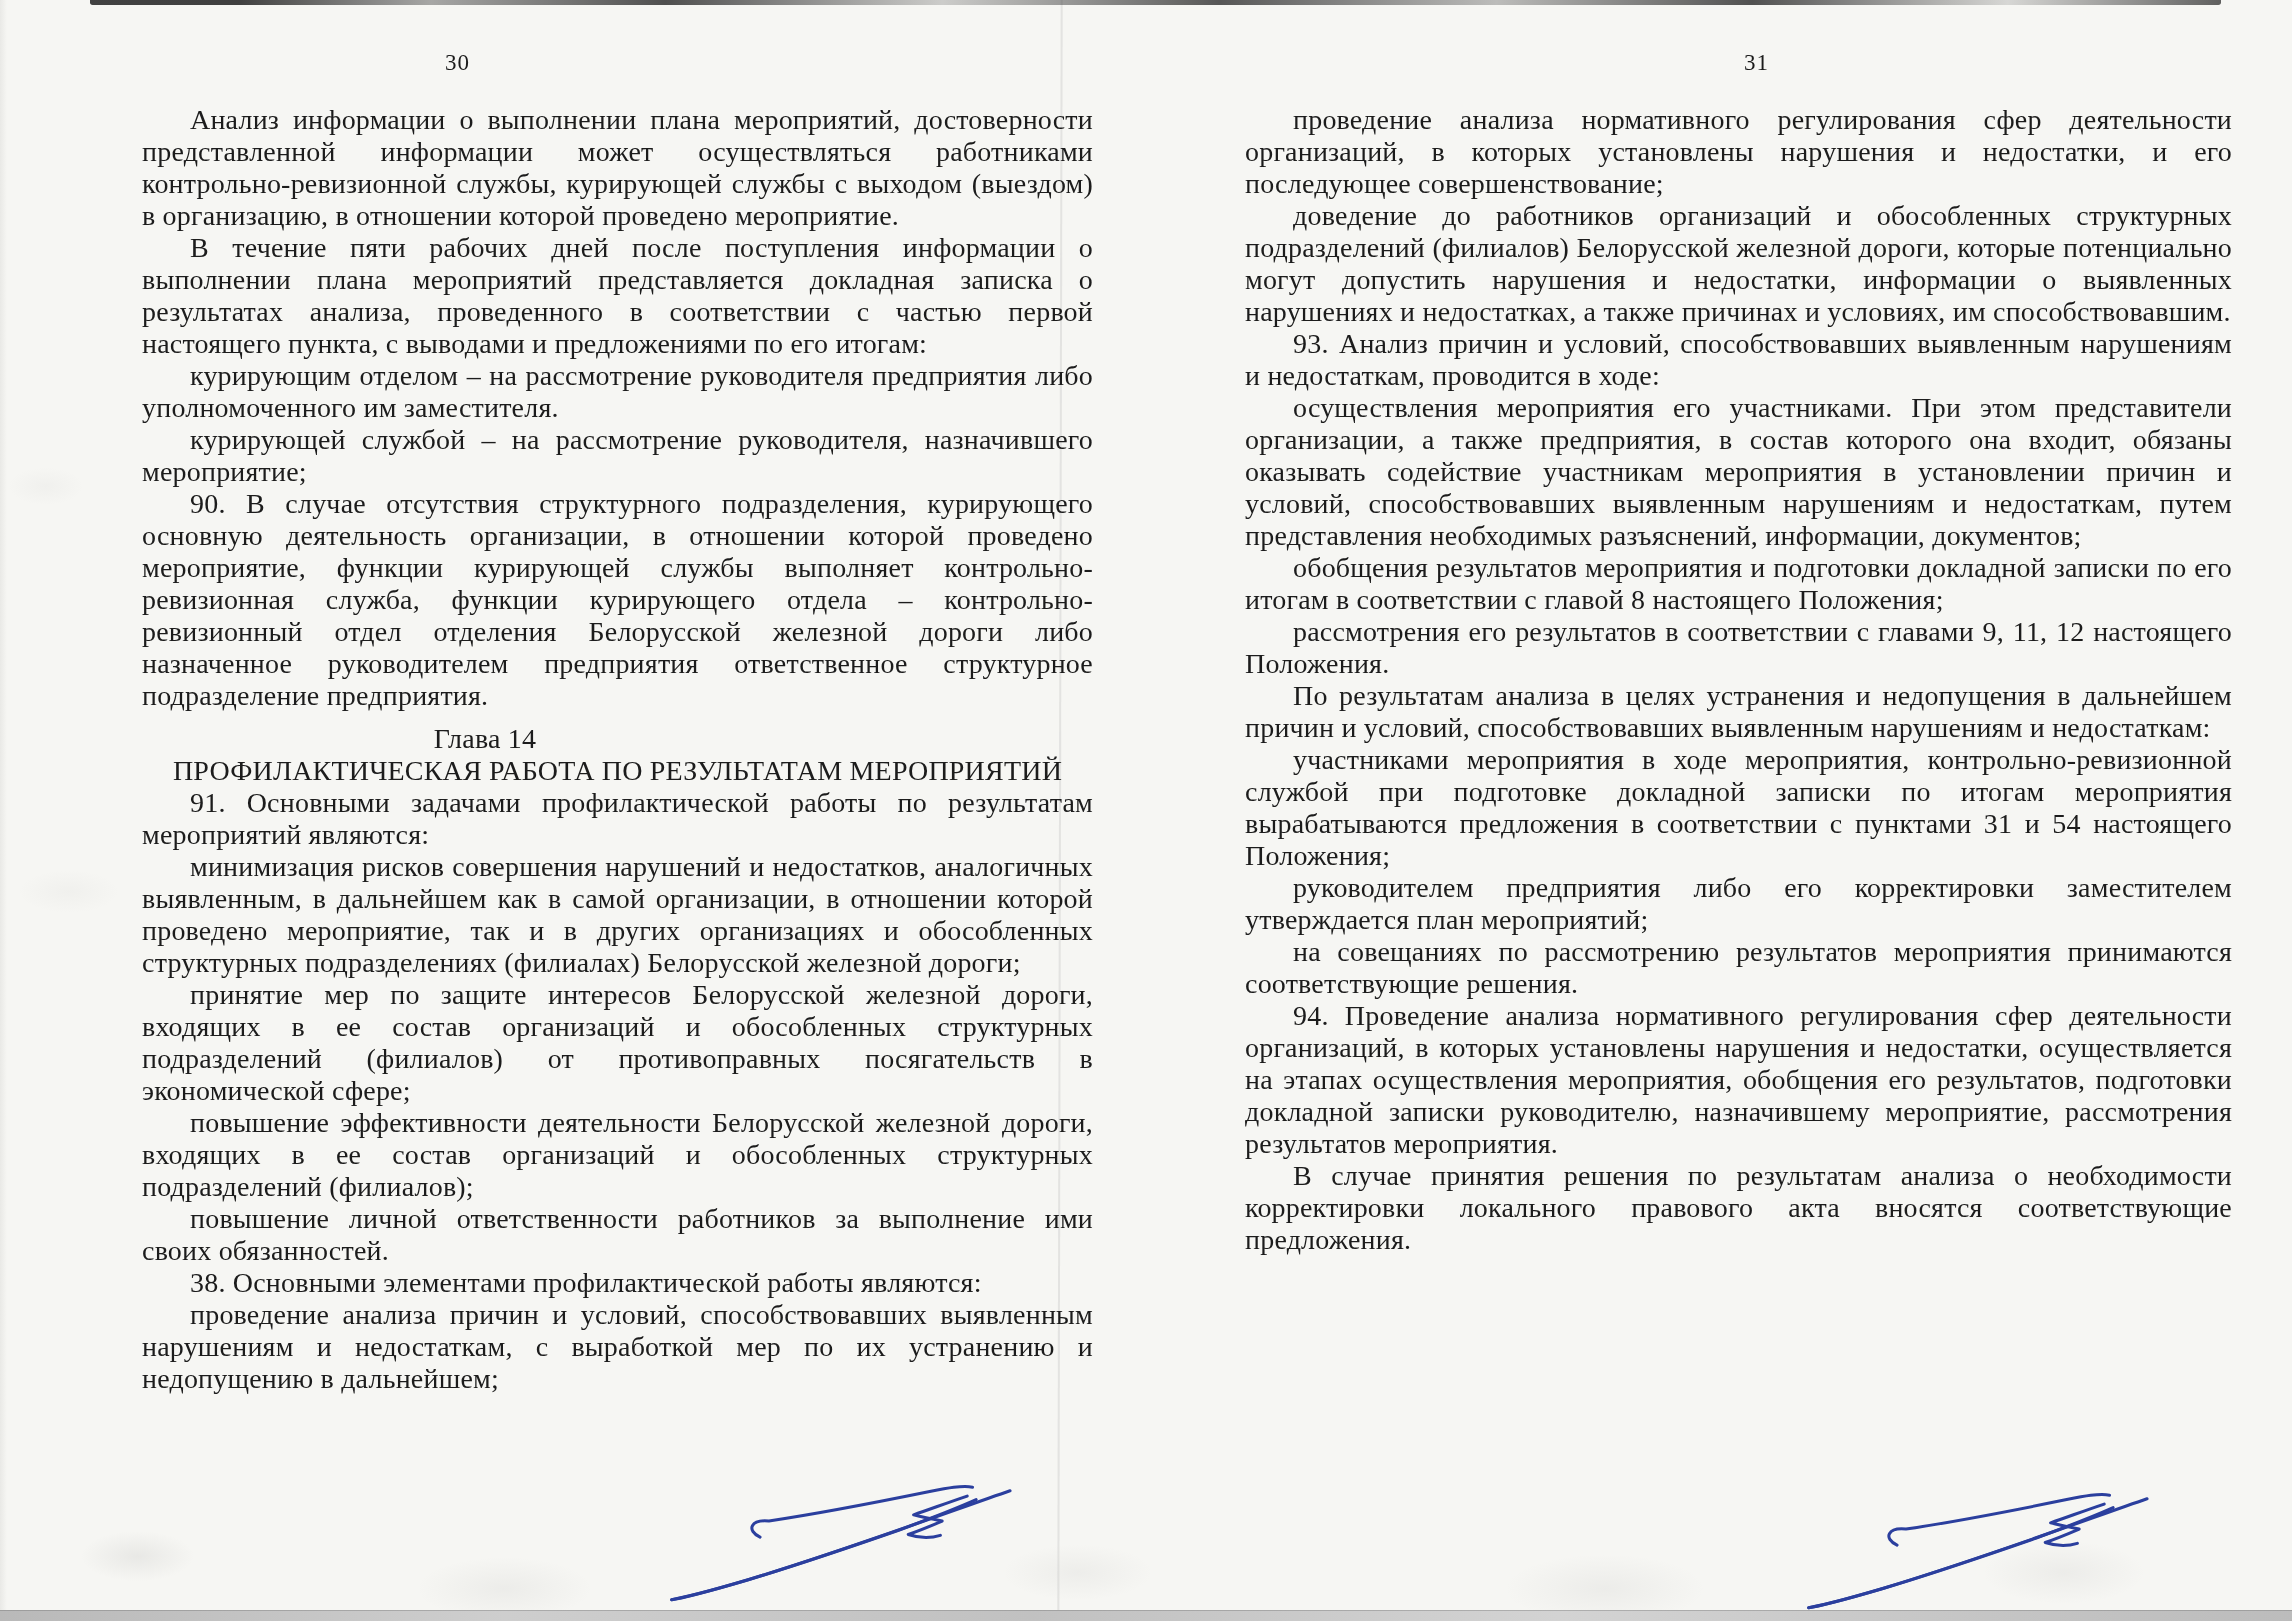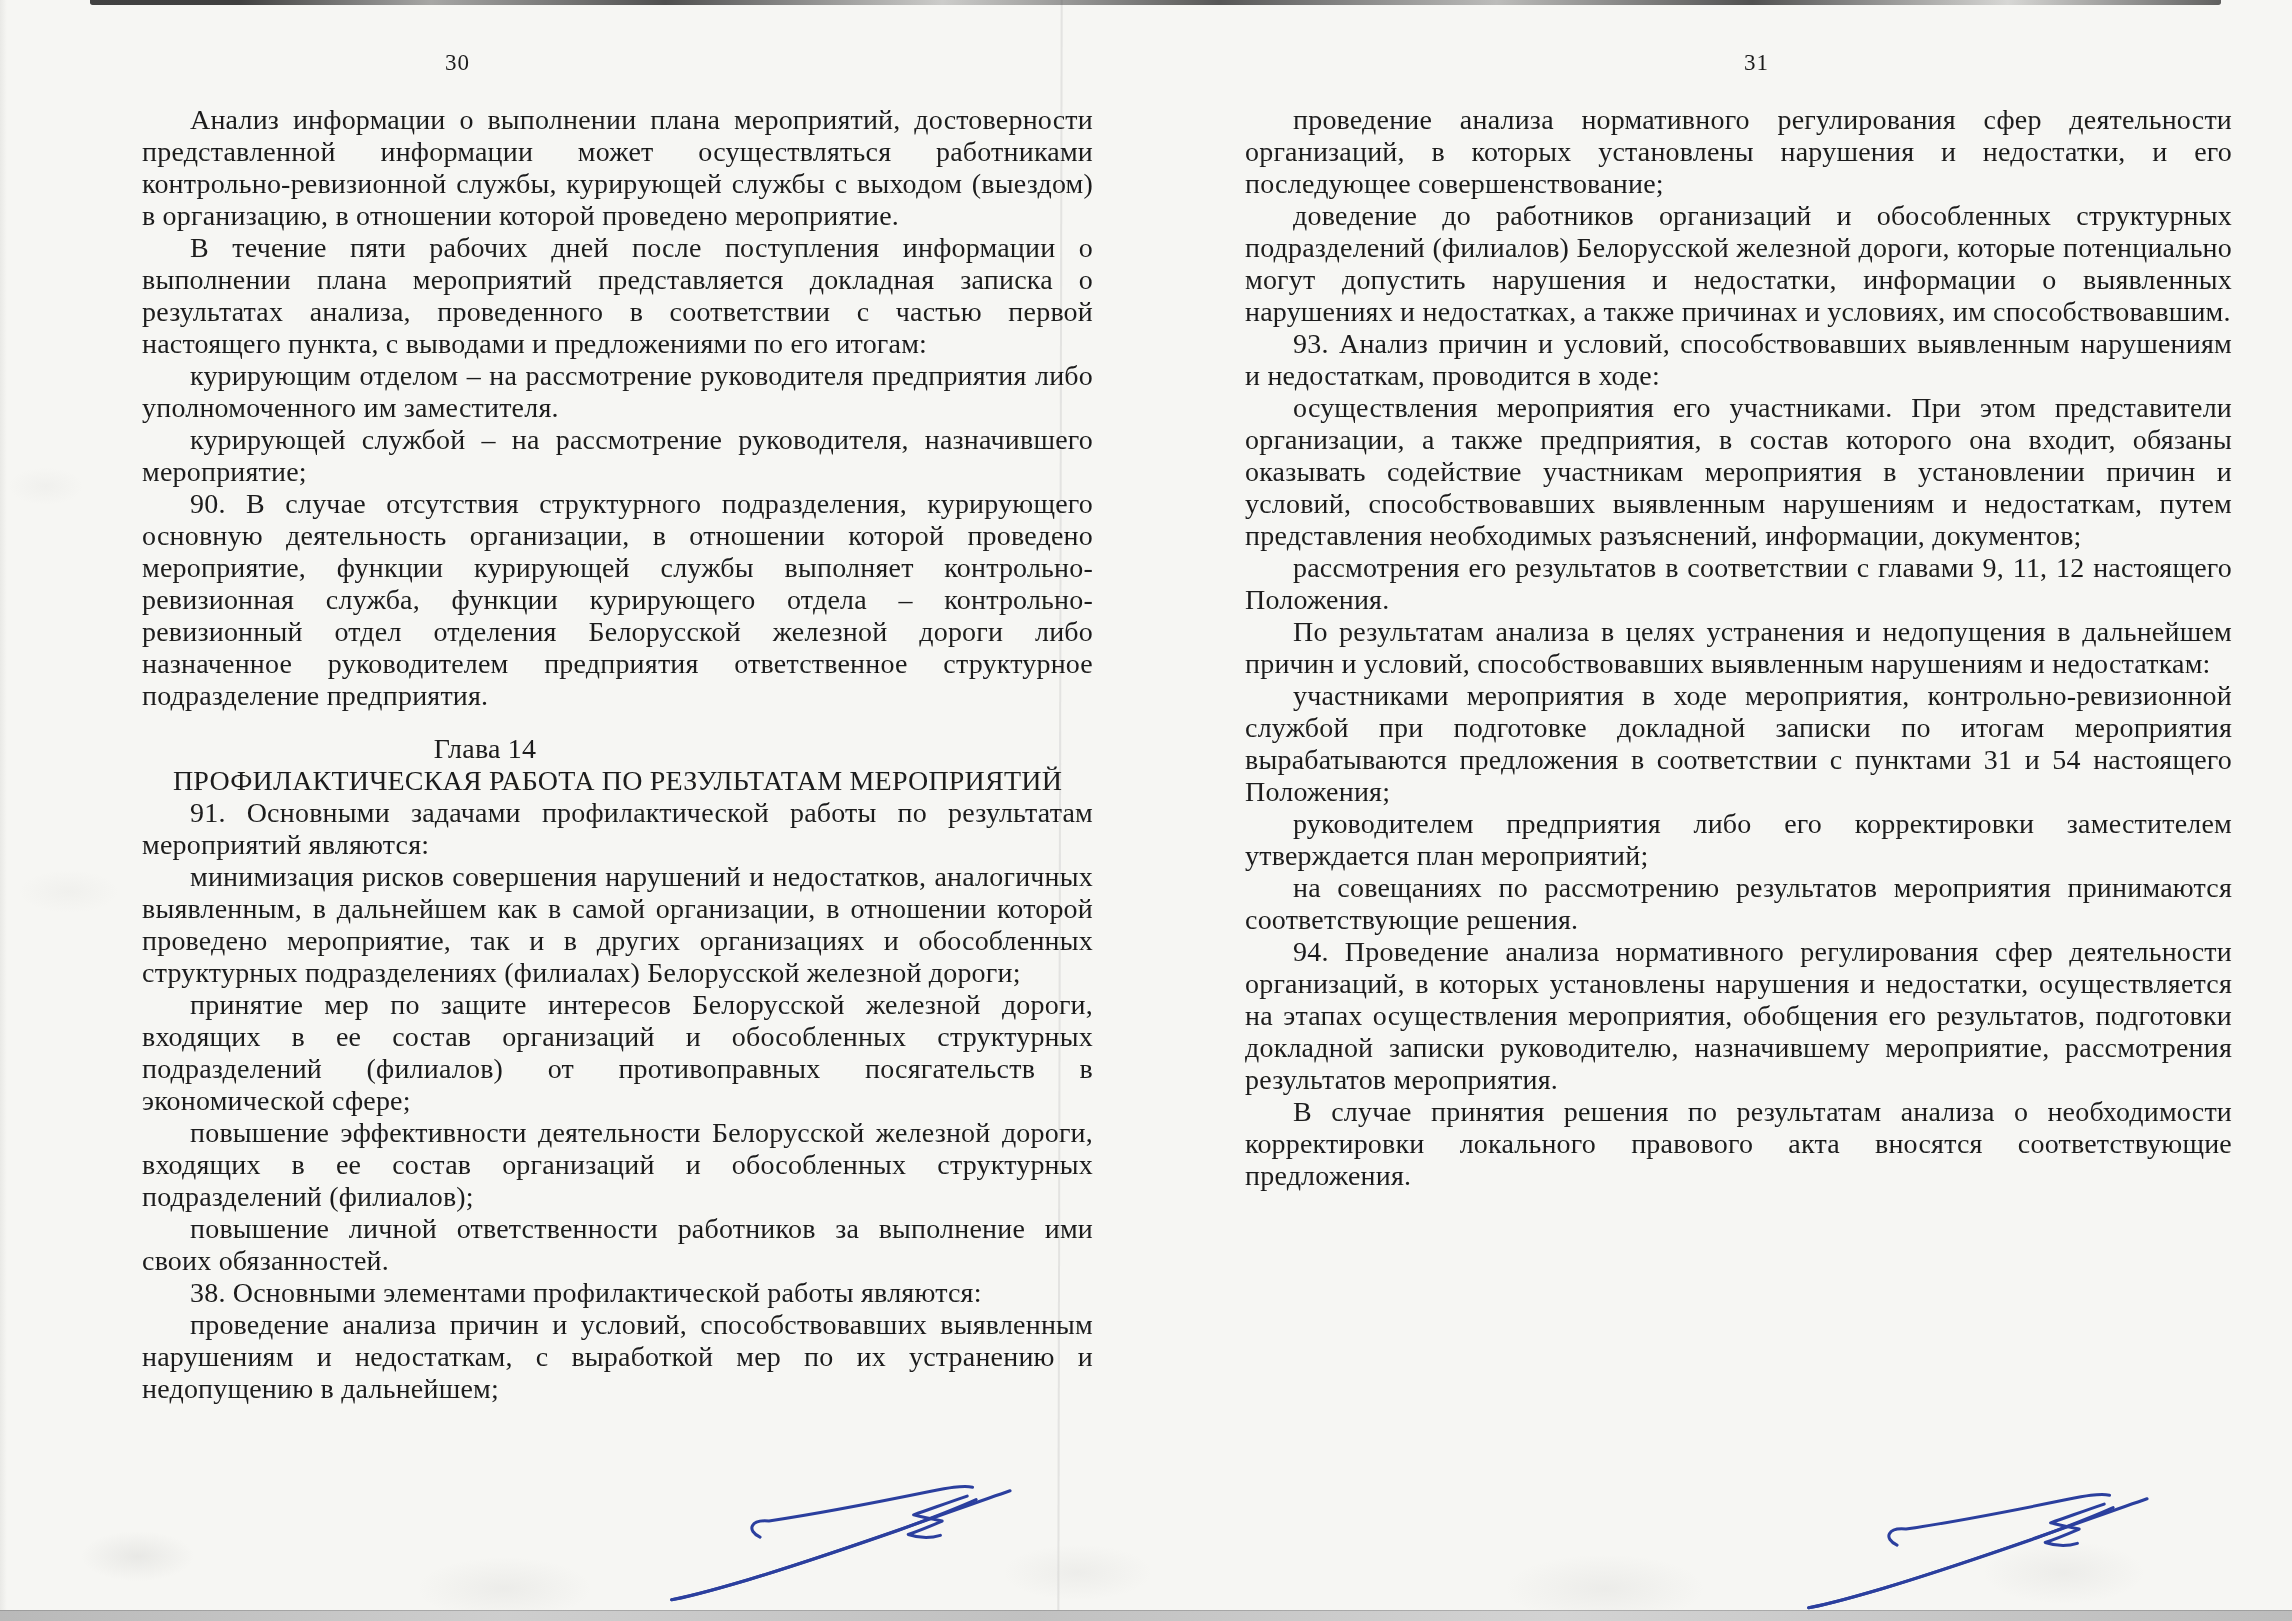--- a/index.html
+++ b/index.html
@@ -34,21 +34,21 @@
     position:absolute;
     top:104px;
     font-size:28px;
     line-height:32px;
     text-align:justify;
     letter-spacing:0.2px;
   }
   #left-text{left:142px;width:951px;}
   #right-text{left:1245px;width:987px;}
   .para{margin:0;text-indent:48px;}
-  .s-chapter{text-indent:0;text-align:center;padding-right:265px;margin-top:21px;}
+  .s-chapter{text-indent:0;text-align:center;padding-right:265px;margin-top:11px;}
   .s-heading{text-indent:0;text-align:center;}
   .page-number{
     position:absolute;top:50px;
     font-size:23px;letter-spacing:0.9px;
   }
   #pn-left{left:445px;}
   #pn-right{left:1744px;}
   
   .gutter{
     position:absolute;top:0;bottom:0;left:1059px;width:1.8px;
@@ -106,20 +106,21 @@
     <p class="para s-body">повышение эффективности деятельности Белорусской железной дороги, входящих в ее состав организаций и обособленных структурных подразделений (филиалов);</p>
     <p class="para s-body">повышение личной ответственности работников за выполнение ими своих обязанностей.</p>
     <p class="para s-body">38. Основными элементами профилактической работы являются:</p>
     <p class="para s-body">проведение анализа причин и условий, способствовавших выявленным нарушениям и недостаткам, с выработкой мер по их устранению и недопущению в дальнейшем;</p>
   </div>
 <div class="page-text" id="right-text">
     <p class="para s-body">проведение анализа нормативного регулирования сфер деятельности организаций, в которых установлены нарушения и недостатки, и его последующее совершенствование;</p>
     <p class="para s-body">доведение до работников организаций и обособленных структурных подразделений (филиалов) Белорусской железной дороги, которые потенциально могут допустить нарушения и недостатки, информации о выявленных нарушениях и недостатках, а также причинах и условиях, им способствовавшим.</p>
     <p class="para s-body">93. Анализ причин и условий, способствовавших выявленным нарушениям и недостаткам, проводится в ходе:</p>
     <p class="para s-body">осуществления мероприятия его участниками. При этом представители организации, а также предприятия, в состав которого она входит, обязаны оказывать содействие участникам мероприятия в установлении причин и условий, способствовавших выявленным нарушениям и недостаткам, путем представления необходимых разъяснений, информации, документов;</p>
+    <p class="para s-body">обобщения результатов мероприятия и подготовки докладной записки по его итогам в соответствии с главой 8 настоящего Положения;</p>
     <p class="para s-body">рассмотрения его результатов в соответствии с главами 9, 11, 12 настоящего Положения.</p>
     <p class="para s-body">По результатам анализа в целях устранения и недопущения в дальнейшем причин и условий, способствовавших выявленным нарушениям и недостаткам:</p>
     <p class="para s-body">участниками мероприятия в ходе мероприятия, контрольно-ревизионной службой при подготовке докладной записки по итогам мероприятия вырабатываются предложения в соответствии с пунктами 31 и 54 настоящего Положения;</p>
     <p class="para s-body">руководителем предприятия либо его корректировки заместителем утверждается план мероприятий;</p>
     <p class="para s-body">на совещаниях по рассмотрению результатов мероприятия принимаются соответствующие решения.</p>
     <p class="para s-body">94. Проведение анализа нормативного регулирования сфер деятельности организаций, в которых установлены нарушения и недостатки, осуществляется на этапах осуществления мероприятия, обобщения его результатов, подготовки докладной записки руководителю, назначившему мероприятие, рассмотрения результатов мероприятия.</p>
     <p class="para s-body">В случае принятия решения по результатам анализа о необходимости корректировки локального правового акта вносятся соответствующие предложения.</p>
   </div>
 
 <svg class="sig" id="sig-left" viewBox="0 0 390 140" aria-hidden="true">

